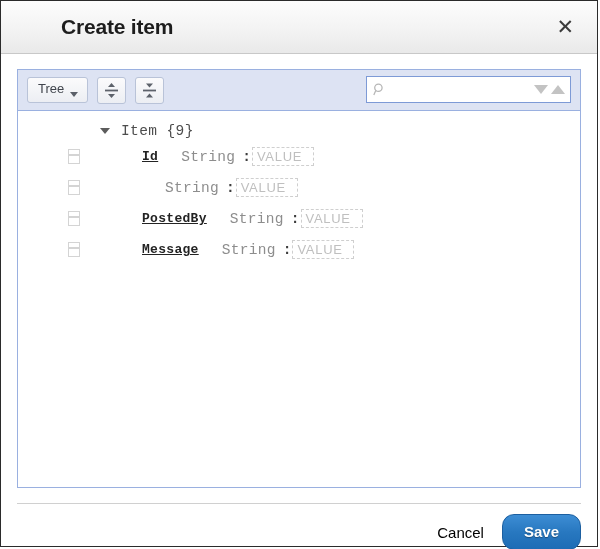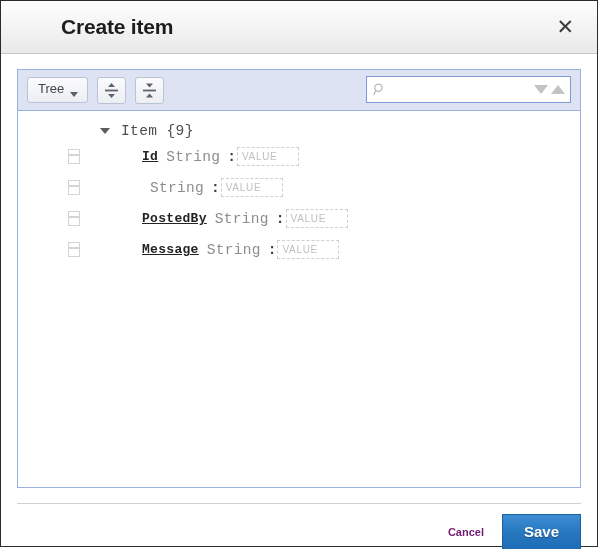--- a/index.html
+++ b/index.html
@@ -209,70 +209,69 @@
     font-size: 13px;
     font-weight: bold;
     color: #232323;
     letter-spacing: 0.3px;
     text-decoration: underline;
   }
   .key-type {
     font-size: 14.5px;
     color: #8d8d8d;
     letter-spacing: 0.3px;
-    margin-left: 8px;
+    margin-left: 23px;
   }
   .colon {
     font-size: 14.5px;
     font-weight: bold;
     color: #3d3d3d;
     margin-left: 7px;
     margin-right: 1px;
   }
   .value-box {
     border: 1px dashed #cfcfcf;
     min-width: 62px;
     height: 19px;
     display: flex;
     align-items: center;
     padding: 0 5px 0 4px;
     box-sizing: border-box;
     cursor: text;
   }
   .value-placeholder {
     font-family: "Liberation Sans", sans-serif;
-    font-size: 10px;
+    font-size: 13px;
     color: #bfbfbf;
     letter-spacing: 0.7px;
     text-transform: uppercase;
     text-align: right;
   }
   
   .dlg-footer {
     flex: 0 0 57px;
     height: 57px;
     border-top: 1px solid #d0d0d0;
     margin: 15px 16px 0 16px;
     display: flex;
     align-items: center;
     justify-content: flex-end;
     gap: 16px;
     box-sizing: border-box;
   }
   .cancel-link {
-    font-size: 11px;
-    color: #701a75;
+    font-size: 15px;
+    color: #000000;
     cursor: pointer;
     padding: 4px 2px;
-    font-weight: bold;
   }
   .save-btn {
     background: linear-gradient(to bottom, #3d8dd4 0%, #2878c0 50%, #1d6cb5 100%);
     border: 1px solid #1c5fa0;
-    border-radius: 0;
+    border-radius: 12px;
     color: #ffffff;
     font-size: 15px;
     font-weight: bold;
     padding: 8px 21px 9px 21px;
     cursor: pointer;
     text-shadow: 0 1px 1px rgba(0,0,0,0.35);
     font-family: "Liberation Sans", sans-serif;
   }
 </style>
 </head>

